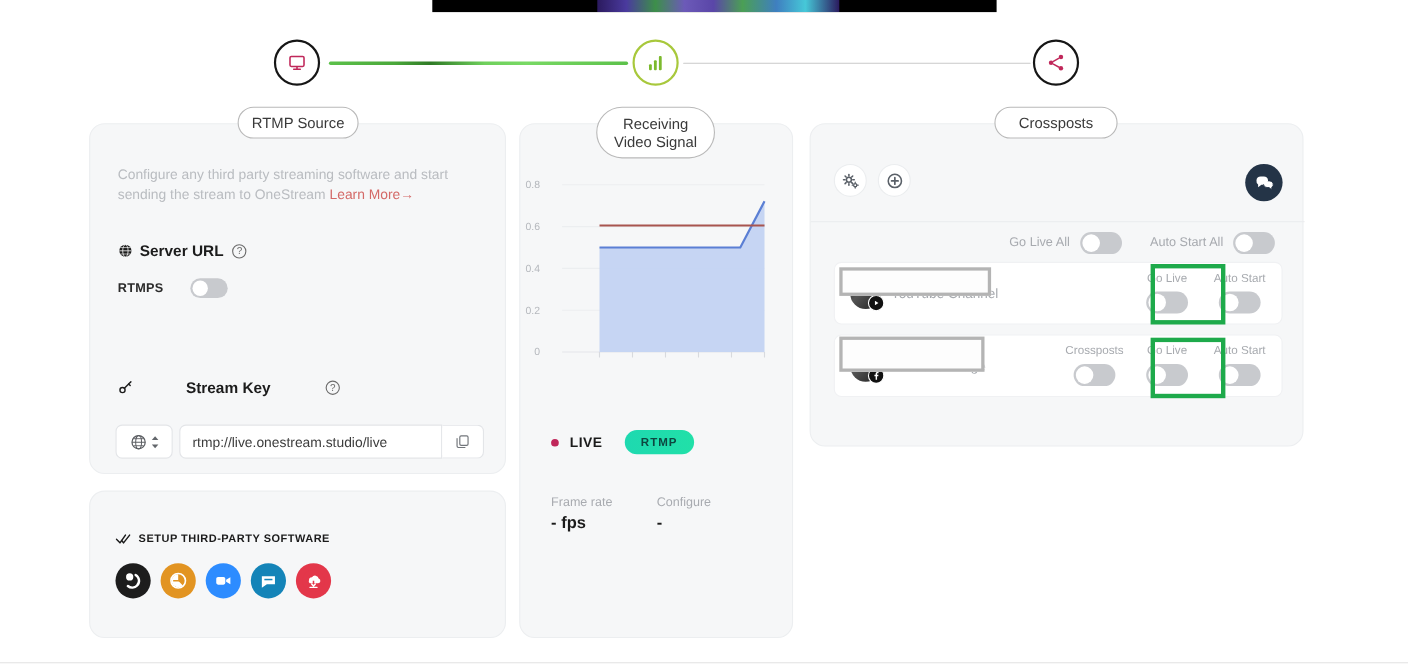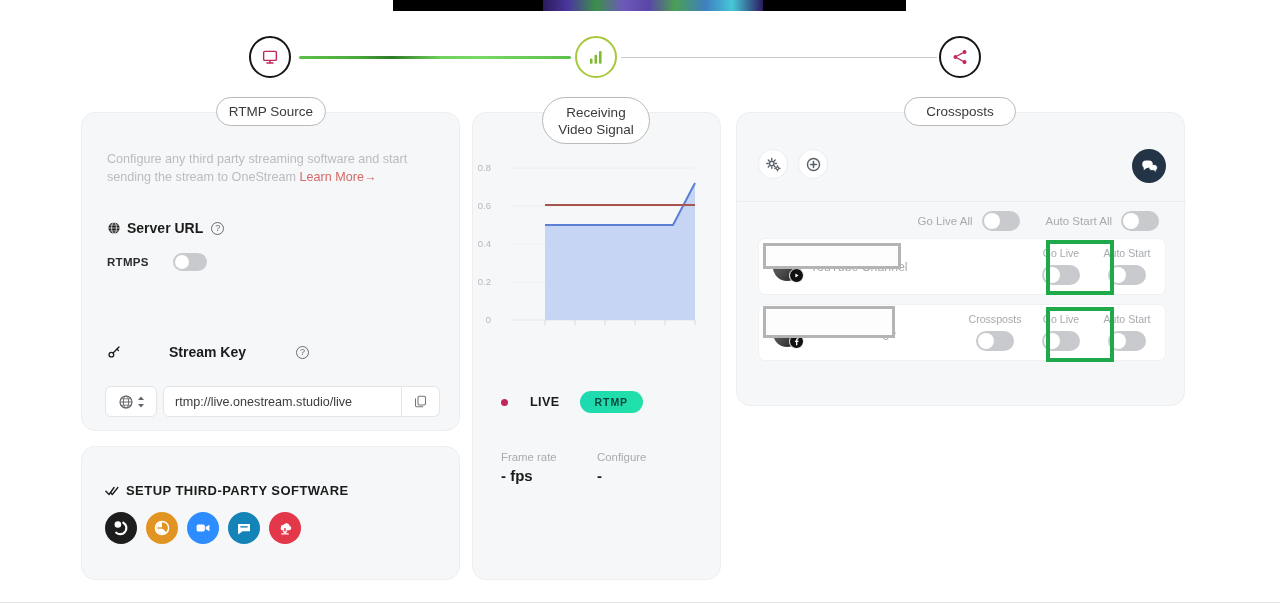--- a/index.html
+++ b/index.html
@@ -126,34 +126,34 @@
     font-size: 11px; letter-spacing: 1.6px; color: #4a4a4a; cursor: text;
   }
   .key-btn {
     width: 31px; border-left: 1px solid #eceef0;
     display: flex; align-items: center; justify-content: center; cursor: pointer;
   }
 
   
   .setup-title {
     position: absolute; left: 23px; top: 36px; display: flex; align-items: center; gap: 7px;
-    font-size: 13px; font-weight: bold; color: #1b1b1b; letter-spacing: .45px;
+    font-size: 10px; font-weight: bold; color: #1b1b1b; letter-spacing: .45px;
   }
   .sw-row { position: absolute; left: 23px; top: 65px; display: flex; gap: 9px; }
   .sw-icon {
     width: 32px; height: 32px; border-radius: 50%;
     display: flex; align-items: center; justify-content: center; cursor: pointer;
   }
 
   
   .chart-wrap { position: absolute; left: 0; top: 40px; width: 249px; height: 235px; }
   .stat-live {
     position: absolute; left: 28px; top: 278px; display: flex; align-items: center; gap: 20px;
   }
-  .live-dot-grp { display: flex; align-items: center; gap: 22px; }
+  .live-dot-grp { display: flex; align-items: center; gap: 10px; }
   .live-dot { width: 7px; height: 7px; border-radius: 50%; background: #c0275a; }
   .live-txt { font-size: 12.6px; font-weight: bold; color: #1b1b1b; letter-spacing: .4px; }
   .good-badge {
     background: linear-gradient(90deg,#1ed9b0,#21e0a8);
     color: #0d4740; font-size: 10.5px; font-weight: bold; letter-spacing: .9px;
     border-radius: 12px; padding: 5px 15px 5px 15px;
   }
   .stat-grid { position: absolute; left: 28px; top: 318px; width: 200px; }
   .stat-row { display: flex; margin-bottom: 18px; }
   .stat-cell { width: 96px; }

